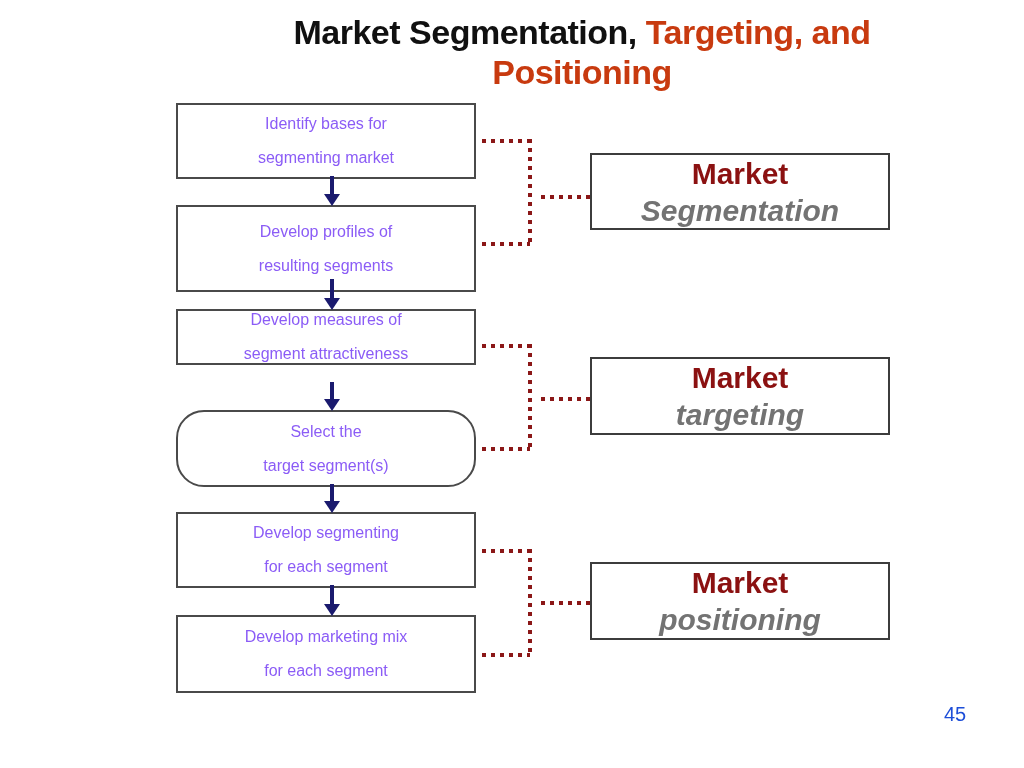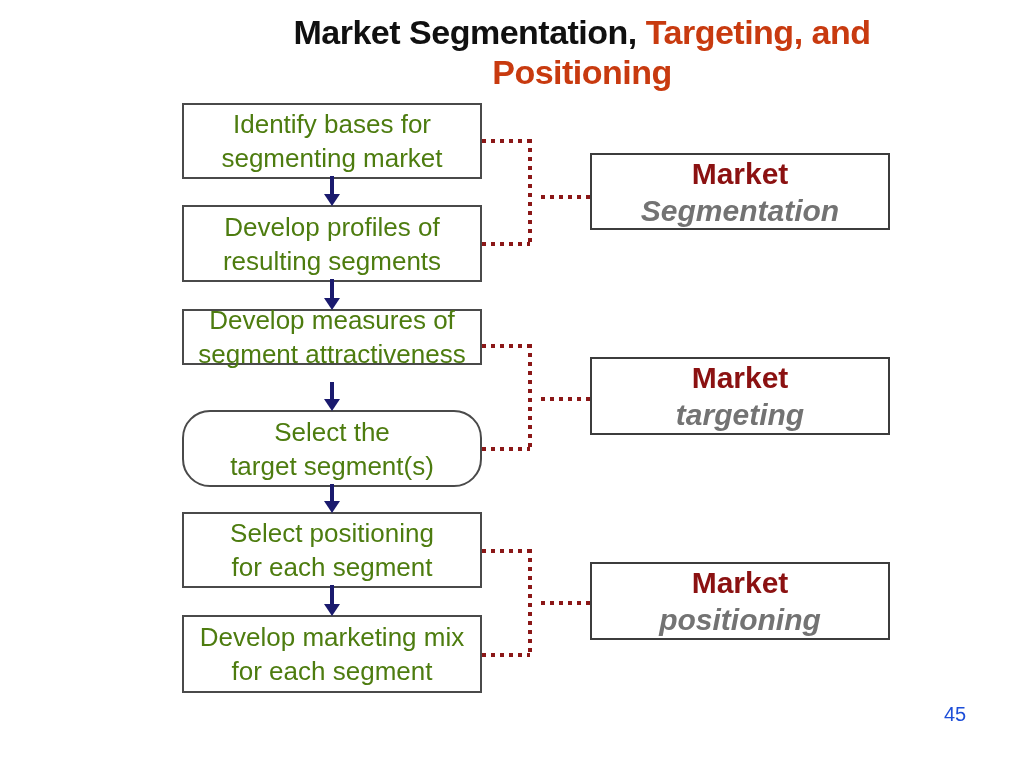--- a/index.html
+++ b/index.html
@@ -10,24 +10,24 @@
   
   .title {
     position:absolute; left:110px; top:12px; width:920px;
     text-align:center; font-size:34px; font-weight:bold; line-height:40px;
     letter-spacing:-0.5px; margin:0;
   }
   .t-black  { color:#101010; }
   .t-accent { color:#c83a0f; }
   
   .flow-box {
-    position:absolute; left:170px; width:300px; box-sizing:border-box;
+    position:absolute; left:164px; width:300px; box-sizing:border-box;
     border:2px solid #4a4a4a; background:#ffffff;
     display:flex; flex-direction:column; align-items:center; justify-content:center;
-    color:#4d7c0f; font-size:26px; line-height:34px; text-align:center;
+    color:#8b5cf6; font-size:16px; line-height:34px; text-align:center;
   }
   .flow-box span { white-space:nowrap; }
   
   .arrow { position:absolute; left:304px; width:32px; }
   .arrow-line {
     position:absolute; left:14px; top:-2px; bottom:9px; width:4px; background:#1a1a6e;
   }
   .arrow-head {
     position:absolute; left:8px; bottom:0; width:0; height:0;
     border-left:8px solid transparent; border-right:8px solid transparent;
@@ -64,34 +64,34 @@
 
   <h1 class="title">
     <div><span class="t-black">Market Segmentation,</span> <span class="t-accent">Targeting, and</span></div>
     <div><span class="t-accent">Positioning</span></div>
   </h1>
 
   <div class="flow-box" style="top:103px;height:76px;">
     <span>Identify bases for</span>
     <span>segmenting market</span>
   </div>
-  <div class="flow-box" style="top:205px;height:77px;">
+  <div class="flow-box" style="top:205px;height:87px;">
     <span>Develop profiles of</span>
     <span>resulting segments</span>
   </div>
   <div class="flow-box" style="top:309px;height:56px;">
     <span>Develop measures of</span>
     <span>segment attractiveness</span>
   </div>
   <div class="flow-box" style="top:410px;height:77px;border-radius:28px;">
     <span>Select the</span>
     <span>target segment(s)</span>
   </div>
   <div class="flow-box" style="top:512px;height:76px;">
-    <span>Select positioning</span>
+    <span>Develop segmenting</span>
     <span>for each segment</span>
   </div>
   <div class="flow-box" style="top:615px;height:78px;">
     <span>Develop marketing mix</span>
     <span>for each segment</span>
   </div>
 
   <div class="arrow" style="top:178px;height:28px;">
       <div class="arrow-line"></div>
       <div class="arrow-head"></div>

